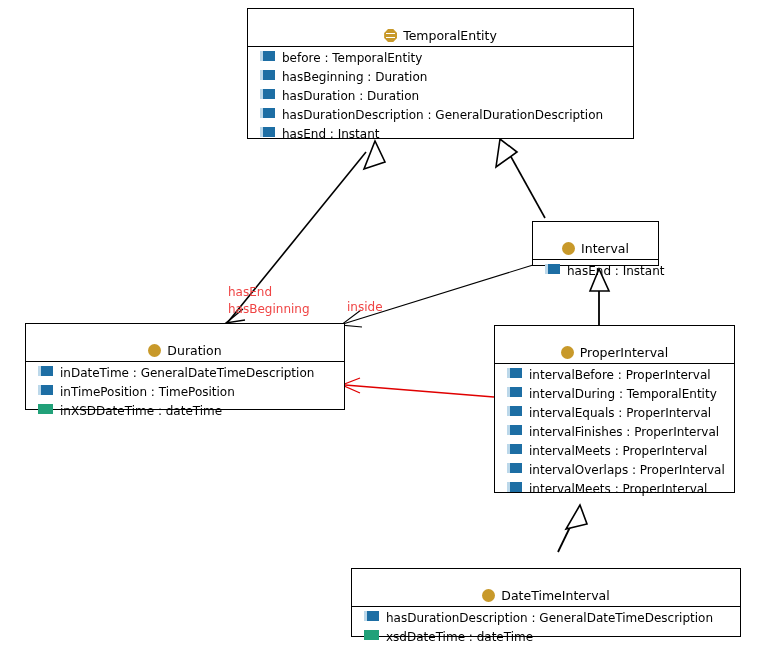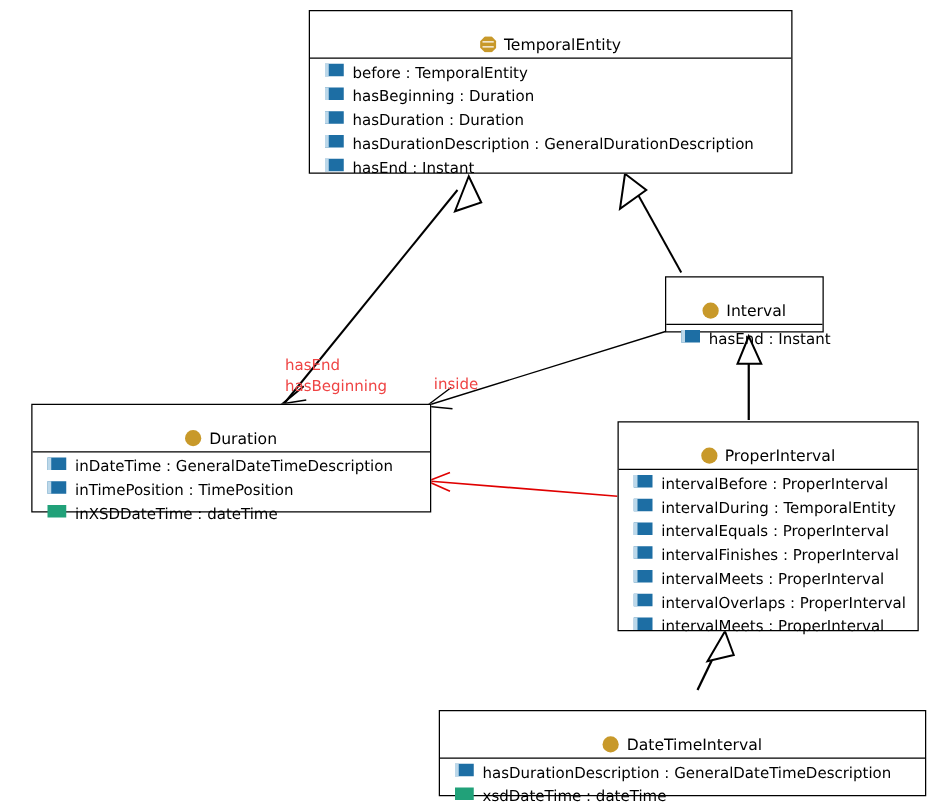--- a/index.html
+++ b/index.html
@@ -174,21 +174,21 @@
         <span class="icon-objprop"></span>
         <span>inTimePosition : TimePosition</span>
       </div>
       <div class="attr-row">
         <span class="icon-dataprop"></span>
         <span>inXSDDateTime : dateTime</span>
       </div>
     </div>
   </div>
 
-  <div class="uml-class" style="left:494px;top:337px;width:241px;height:168px;">
+  <div class="uml-class" style="left:494px;top:325px;width:241px;height:168px;">
     <div class="class-header">
       <span class="icon-class"></span>
       <span class="title">ProperInterval</span>
     </div>
     <div class="class-body">
       <div class="attr-row">
         <span class="icon-objprop"></span>
         <span>intervalBefore : ProperInterval</span>
       </div>
       <div class="attr-row">

